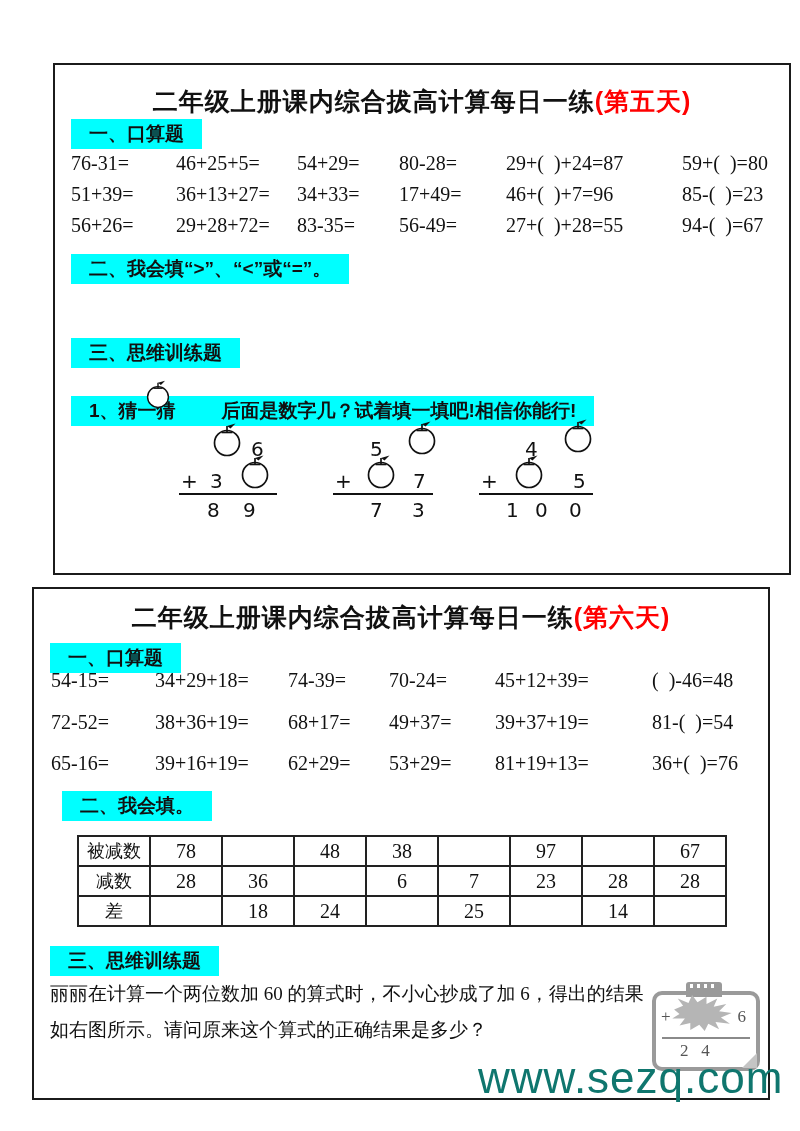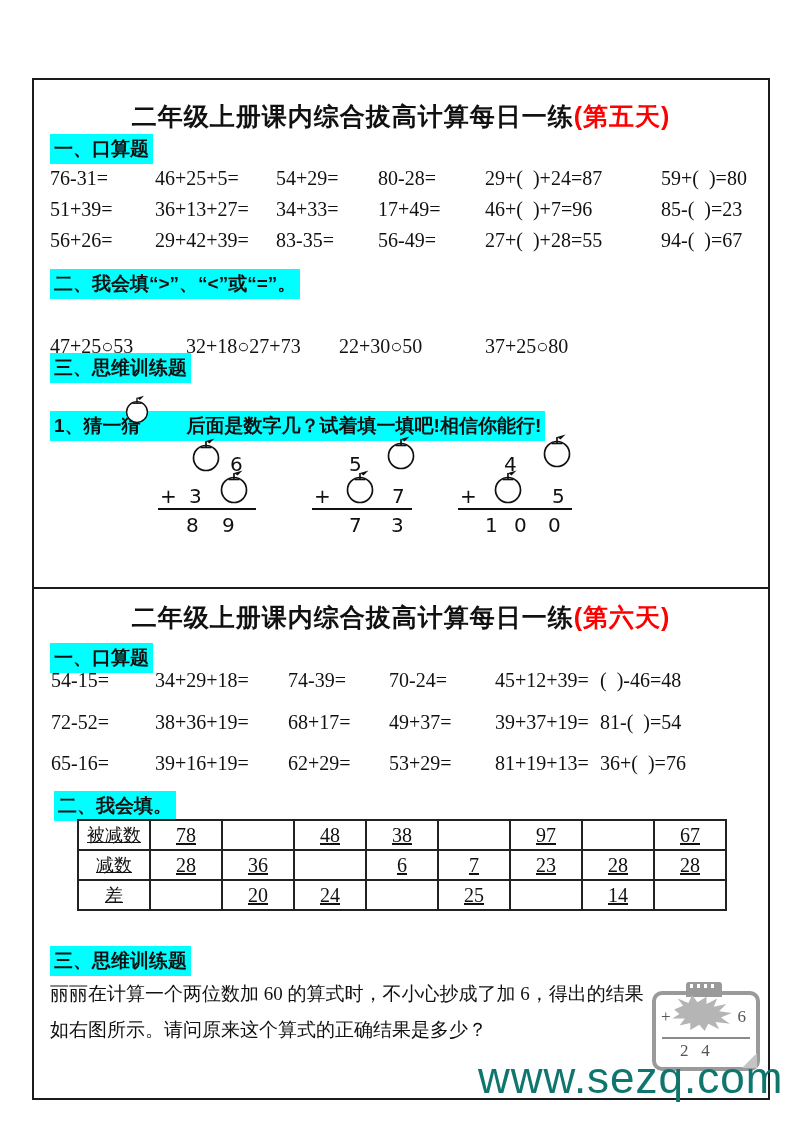--- a/index.html
+++ b/index.html
@@ -1,39 +1,39 @@
 <!DOCTYPE html>
 <html><head>
 <meta charset="utf-8">
 <style>
   html,body{margin:0;padding:0;background:#fff;}
   .page{position:relative;width:800px;height:1131px;background:#fff;overflow:hidden;
         font-family:"Liberation Serif",serif;color:#111;}
   .box{position:absolute;left:32px;width:734px;border:2px solid #1b1b1b;background:#fff;}
-  #box1{top:78px;height:508px;}
+  #box1{top:63px;height:508px;margin-left:21px;}
   #box2{top:587px;height:509px;}
   .title{position:absolute;top:20px;left:0;width:100%;text-align:center;
          font-family:"Liberation Sans",sans-serif;font-weight:bold;font-size:25px;letter-spacing:1px;}
   #box2 .title{top:12px;}
   .red{color:#ff0000;}
   .hl{position:absolute;background:#00ffff;font-family:"Liberation Sans",sans-serif;
-      font-weight:bold;font-size:19px;padding:2px 4px;white-space:pre;}
+      font-weight:bold;font-size:19px;padding:2px 18px;white-space:pre;}
   .row{position:absolute;left:0;width:100%;height:26px;}
   .oc{position:absolute;font-size:20px;white-space:pre;font-family:"Liberation Serif",serif;}
   
   .d5c0{left:16px}.d5c1{left:121px}.d5c2{left:242px}.d5c3{left:344px}.d5c4{left:451px}.d5c5{left:627px}
   
-  .d6c0{left:17px}.d6c1{left:121px}.d6c2{left:254px}.d6c3{left:355px}.d6c4{left:461px}.d6c5{left:566px}
+  .d6c0{left:17px}.d6c1{left:121px}.d6c2{left:254px}.d6c3{left:355px}.d6c4{left:461px}.d6c5{left:618px}
   
   .cmp0{left:16px}.cmp1{left:152px}.cmp2{left:305px}.cmp3{left:451px}.cmp4{left:594px}
   .apple{position:absolute;width:36px;height:34px;}
   .pd{position:absolute;font-family:"DejaVu Sans",sans-serif;font-size:20px;}
   .ansline{position:absolute;border-top:2px solid #111;height:0;}
   
-  .anstable{position:absolute;left:43px;top:230px;border-collapse:collapse;table-layout:fixed;text-decoration:underline;}
+  .anstable{position:absolute;left:43px;top:246px;border-collapse:collapse;table-layout:fixed;}
   .anstable td{border:2px solid #222;width:70px;height:28px;text-align:center;
                font-size:20px;font-family:"Liberation Serif",serif;padding:0;}
   .anstable td.lbl{font-size:18px;}
   .para{position:absolute;left:16px;font-size:19px;white-space:pre;}
   
   .clipboard{position:absolute;left:618px;top:402px;width:100px;height:72px;
              border:4px solid #9a9a9a;border-radius:10px;background:#fff;}
   .clip-top{position:absolute;left:30px;top:-13px;width:36px;height:15px;background:#9a9a9a;
             border-radius:3px 3px 0 0;}
   .clip-top::before{content:"";position:absolute;left:4px;top:2px;width:28px;height:4px;
@@ -82,35 +82,29 @@
     <div class="row" style="top:118px">
       <span class="oc d5c0">51+39=</span>
       <span class="oc d5c1">36+13+27=</span>
       <span class="oc d5c2">34+33=</span>
       <span class="oc d5c3">17+49=</span>
       <span class="oc d5c4">46+(  )+7=96</span>
       <span class="oc d5c5">85-(  )=23</span>
     </div>
     <div class="row" style="top:149px">
       <span class="oc d5c0">56+26=</span>
-      <span class="oc d5c1">29+42+39=</span>
+      <span class="oc d5c1">29+28+72=</span>
       <span class="oc d5c2">83-35=</span>
       <span class="oc d5c3">56-49=</span>
       <span class="oc d5c4">27+(  )+28=55</span>
       <span class="oc d5c5">94-(  )=67</span>
     </div>
 
     <div class="hl" style="left:16px;top:189px;">二、我会填“&gt;”、“&lt;”或“=”。</div>
 
-    <div class="row" style="top:255px">
-      <span class="oc cmp0">47+25○53</span>
-      <span class="oc cmp1">32+18○27+73</span>
-      <span class="oc cmp2">22+30○50</span>
-      <span class="oc cmp3">37+25○80</span>
-    </div>
 
     <div class="hl" style="left:16px;top:273px;">三、思维训练题</div>
 
     <div class="hl" style="left:16px;top:331px;"><span>1、猜一猜</span><span style="display:inline-block;width:46px;"></span><span>后面是数字几？试着填一填吧!相信你能行!</span></div>
     <svg class="apple" style="left:88px;top:315px;width:30px;height:29px;z-index:3" viewBox="0 0 36 34">
         <use href="#apple-shape"></use>
       </svg>
 
     <svg class="apple" style="left:154px;top:358px" viewBox="0 0 36 34">
         <use href="#apple-shape"></use>
@@ -176,21 +170,21 @@
     </div>
     <div class="row" style="top:163px">
       <span class="oc d6c0">65-16=</span>
       <span class="oc d6c1">39+16+19=</span>
       <span class="oc d6c2">62+29=</span>
       <span class="oc d6c3">53+29=</span>
       <span class="oc d6c4">81+19+13=</span>
       <span class="oc d6c5">36+(  )=76</span>
     </div>
 
-    <div class="hl" style="left:20px;top:202px;font-family:Liberation Mono, monospace;">二、我会填。</div>
+    <div class="hl" style="left:28px;top:202px;font-family:Liberation Mono, monospace;">二、我会填。</div>
 
     <table class="anstable">
       <tbody>
           <tr>
         <td class="lbl">被减数</td>
         <td>78</td>
         <td></td>
         <td>48</td>
         <td>38</td>
         <td></td>
@@ -205,21 +199,21 @@
         <td></td>
         <td>6</td>
         <td>7</td>
         <td>23</td>
         <td>28</td>
         <td>28</td>
       </tr>
       <tr>
         <td class="lbl">差</td>
         <td></td>
-        <td>20</td>
+        <td>18</td>
         <td>24</td>
         <td></td>
         <td>25</td>
         <td></td>
         <td>14</td>
         <td></td>
       </tr>
     </tbody>
       </table>
 

